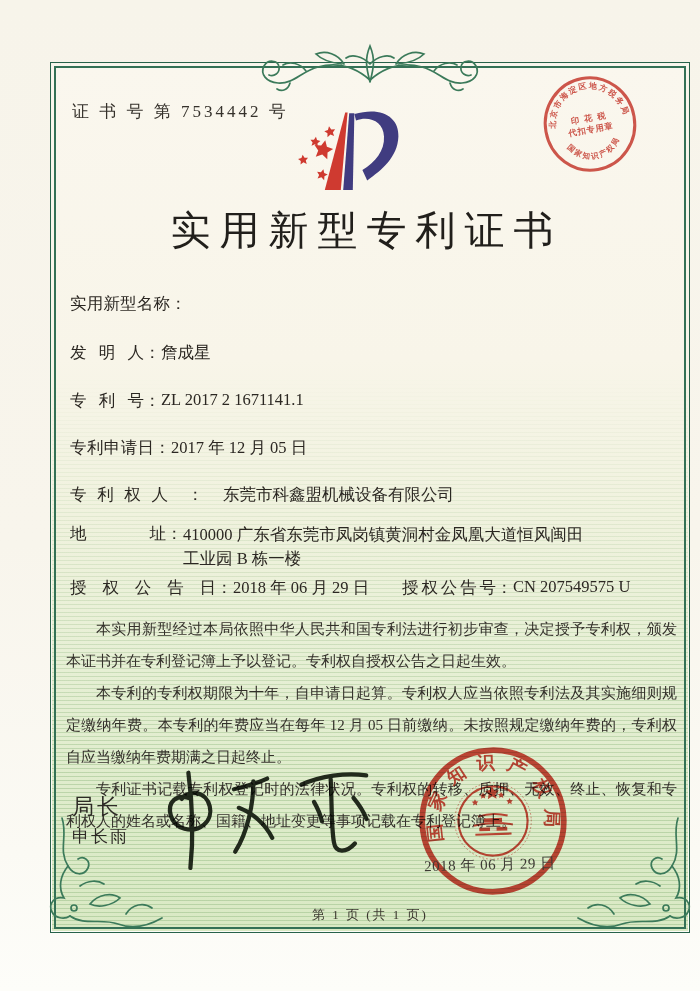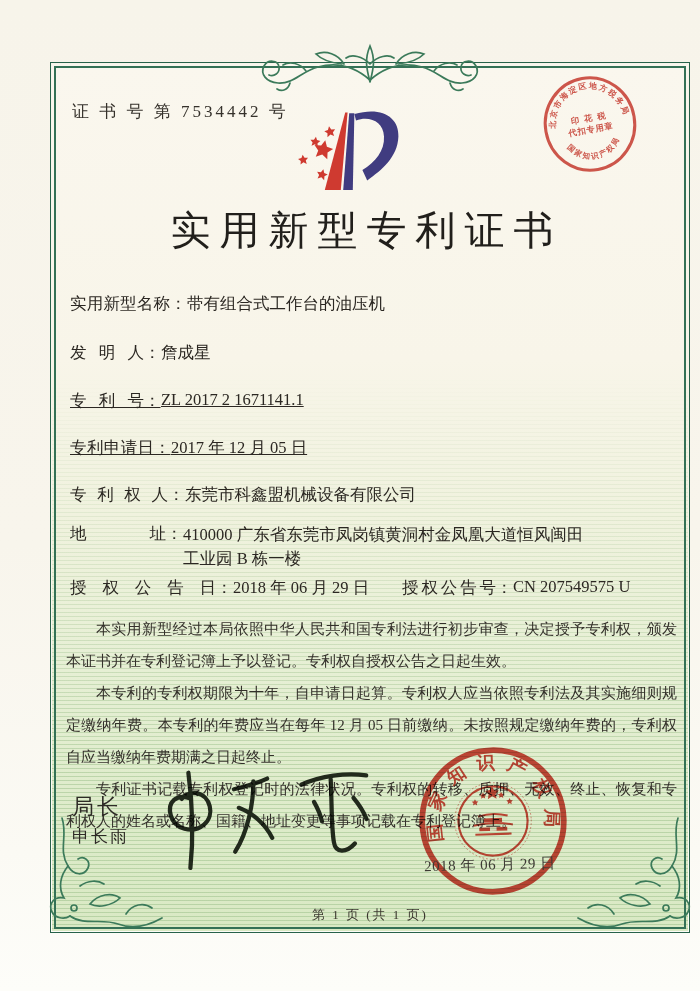--- a/index.html
+++ b/index.html
@@ -45,22 +45,22 @@
     font-size:40px;font-weight:400;letter-spacing:9px;text-indent:9px;color:#211f1b;}
 
   .content{position:absolute;left:70px;right:64px;top:293px;font-size:16.5px;}
   .f-row{display:flex;align-items:flex-start;}
   .f-group{display:flex;align-items:flex-start;}
   .f-label{display:inline-block;text-align:justify;text-align-last:justify;white-space:nowrap;}
   .f-colon{width:17px;}
   .f-value{white-space:normal;}
   .w-name{width:100px;}  .w-3{width:74px;}  .w-5{width:84px;}
   .w-pat{width:98px;}    .w-addr{width:96px;} .w-gd{width:146px;} .w-gn{width:94px;}
-  .mb-a{margin-bottom:27px;} .mb-b{margin-bottom:26px;} .mb-c{margin-bottom:25px;text-decoration:underline;}
-  .mb-d{margin-bottom:17px;} .mb-e{margin-bottom:6px;}
+  .mb-a{margin-bottom:27px;} .mb-b{margin-bottom:26px;} .mb-c{margin-bottom:25px;}
+  .mb-d{margin-bottom:17px;gap:19px;} .mb-e{margin-bottom:6px;}
   .addr-val{max-width:412px;line-height:24px;}
   .grant-left{width:332px;font-family:Liberation Serif, serif;}
 
   .body-text{margin-top:14px;margin-left:-4px;margin-right:-1px;color:#33302a;}
   .para{margin:0;font-size:15px;line-height:32px;text-align:justify;text-indent:2em;}
 
   .sig-title{position:absolute;left:72px;top:792px;font-size:22px;letter-spacing:3px;color:#2e2b26;}
   .sig-name{position:absolute;left:72px;top:825px;font-size:17px;letter-spacing:2px;color:#2e2b26;}
   .sig-hand{position:absolute;left:148px;top:760px;width:268px;height:114px;mix-blend-mode:multiply;}
 
@@ -145,21 +145,20 @@
     </text>
   </svg>
 
   <h1 class="title">实用新型专利证书</h1>
 
   <div class="content">
 
     <div class="f-row mb-a">
       <span class="f-label w-name">实用新型名称</span>
         <span class="f-colon">：</span>
-      <span class="f-value">带有组合式工作台的油压机</span>
     </div>
 
     <div class="f-row mb-b">
       <span class="f-label w-3">发明人</span>
         <span class="f-colon">：</span>
       <span class="f-value">詹成星</span>
     </div>
 
     <div class="f-row mb-c">
       <span class="f-label w-3">专利号</span>

